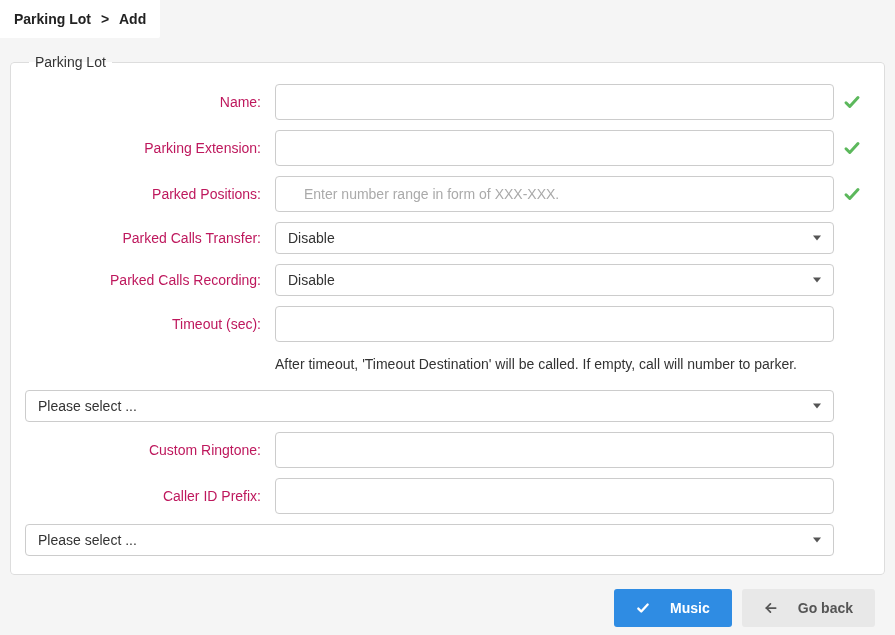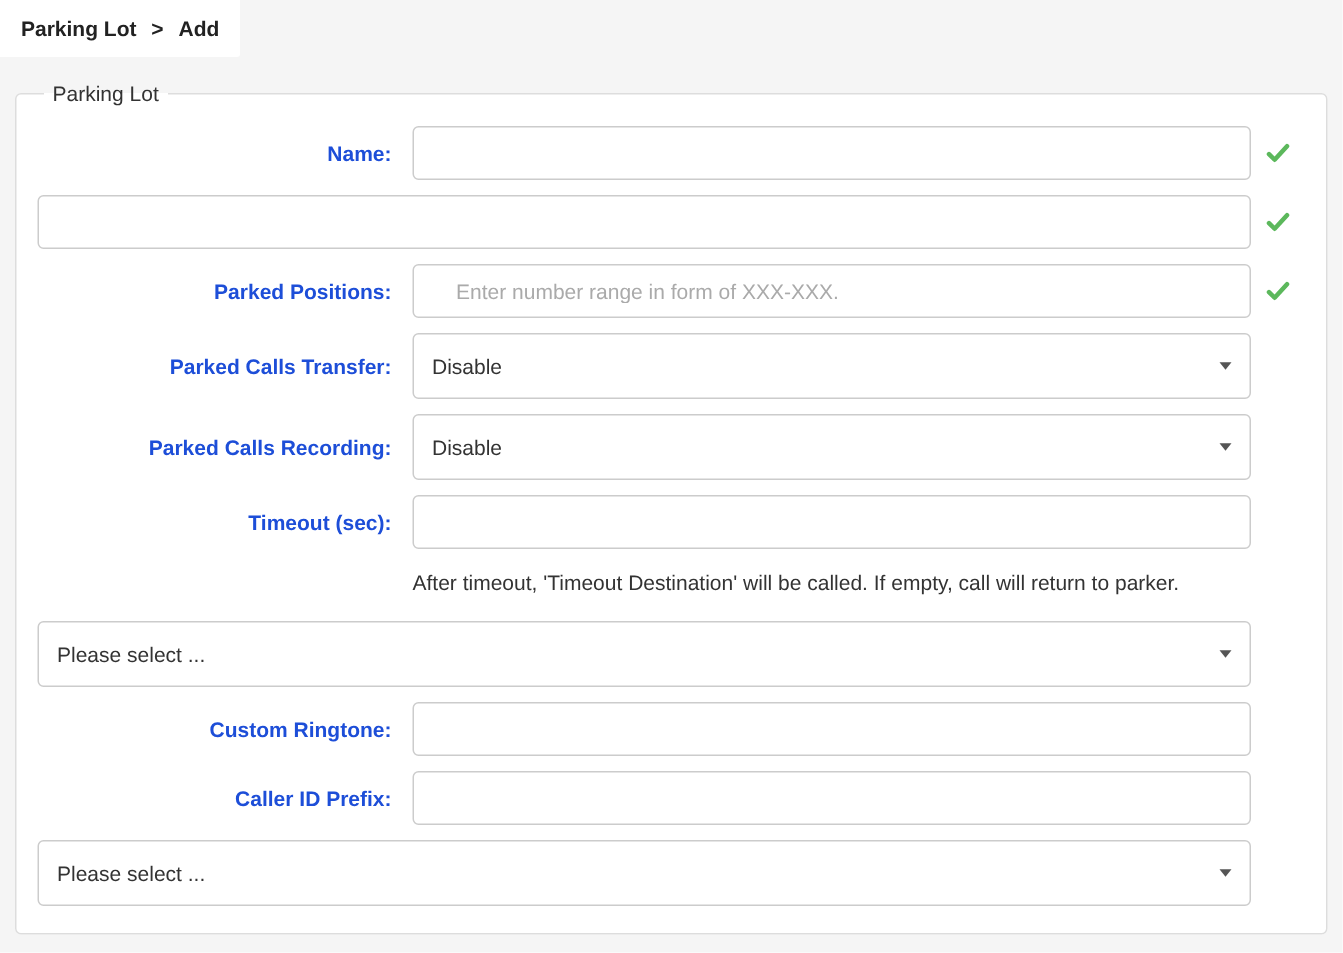--- a/index.html
+++ b/index.html
@@ -43,22 +43,22 @@
     .row {
       display: flex;
       align-items: center;
       margin-bottom: 10px;
     }
     .row .label {
       width: 250px;
       flex: 0 0 250px;
       text-align: right;
       padding-right: 14px;
-      font-weight: 700;
-      color: #1d4ed8;
+      font-weight: 400;
+      color: #be185d;
       white-space: nowrap;
       font-size: 14px;
     }
     .row .control {
       flex: 1 1 auto;
       display: flex;
       align-items: center;
     }
     .row .suffix {
       width: 36px;
@@ -76,21 +76,21 @@
       padding: 0 28px;
       font-size: 14px;
       color: #333;
       background: #fff;
       outline: none;
     }
     input[type="text"]::placeholder { color: #aaa; }
 
     .select {
       width: 100%;
-      height: 44px;
+      height: 32px;
       border: 1px solid #ccc;
       border-radius: 4px;
       background: #fff;
       padding: 0 32px 0 12px;
       font-size: 14px;
       color: #333;
       position: relative;
       display: flex;
       align-items: center;
       cursor: pointer;
@@ -167,20 +167,21 @@
       <div class="suffix">
         <span class="check-icon">
           <svg class="check-svg" viewBox="0 0 24 24" fill="none" stroke="#5cb85c" stroke-width="4" stroke-linecap="round" stroke-linejoin="round">
               <polyline points="4 13 9 18 20 6"></polyline>
             </svg>
         </span>
       </div>
     </div>
 
     <div class="row">
+      <div class="label">Parking Extension:</div>
       <div class="control">
         <input type="text" value="" style="">
       </div>
       <div class="suffix">
         <span class="check-icon">
           <svg class="check-svg" viewBox="0 0 24 24" fill="none" stroke="#5cb85c" stroke-width="4" stroke-linecap="round" stroke-linejoin="round">
               <polyline points="4 13 9 18 20 6"></polyline>
             </svg>
         </span>
       </div>
@@ -225,21 +226,21 @@
     <div class="row">
       <div class="label">Timeout (sec):</div>
       <div class="control">
         <input type="text" value="" style="">
       </div>
       <div class="suffix"></div>
     </div>
 
     <div class="helper-row">
       <div class="label"></div>
-      <div class="helper-text">After timeout, 'Timeout Destination' will be called. If empty, call will return to parker.</div>
+      <div class="helper-text">After timeout, 'Timeout Destination' will be called. If empty, call will number to parker.</div>
     </div>
 
     <div class="row">
       <div class="control">
         <div class="select">
           <span>Please select ...</span>
           <span class="caret"></span>
         </div>
       </div>
       <div class="suffix"></div>

